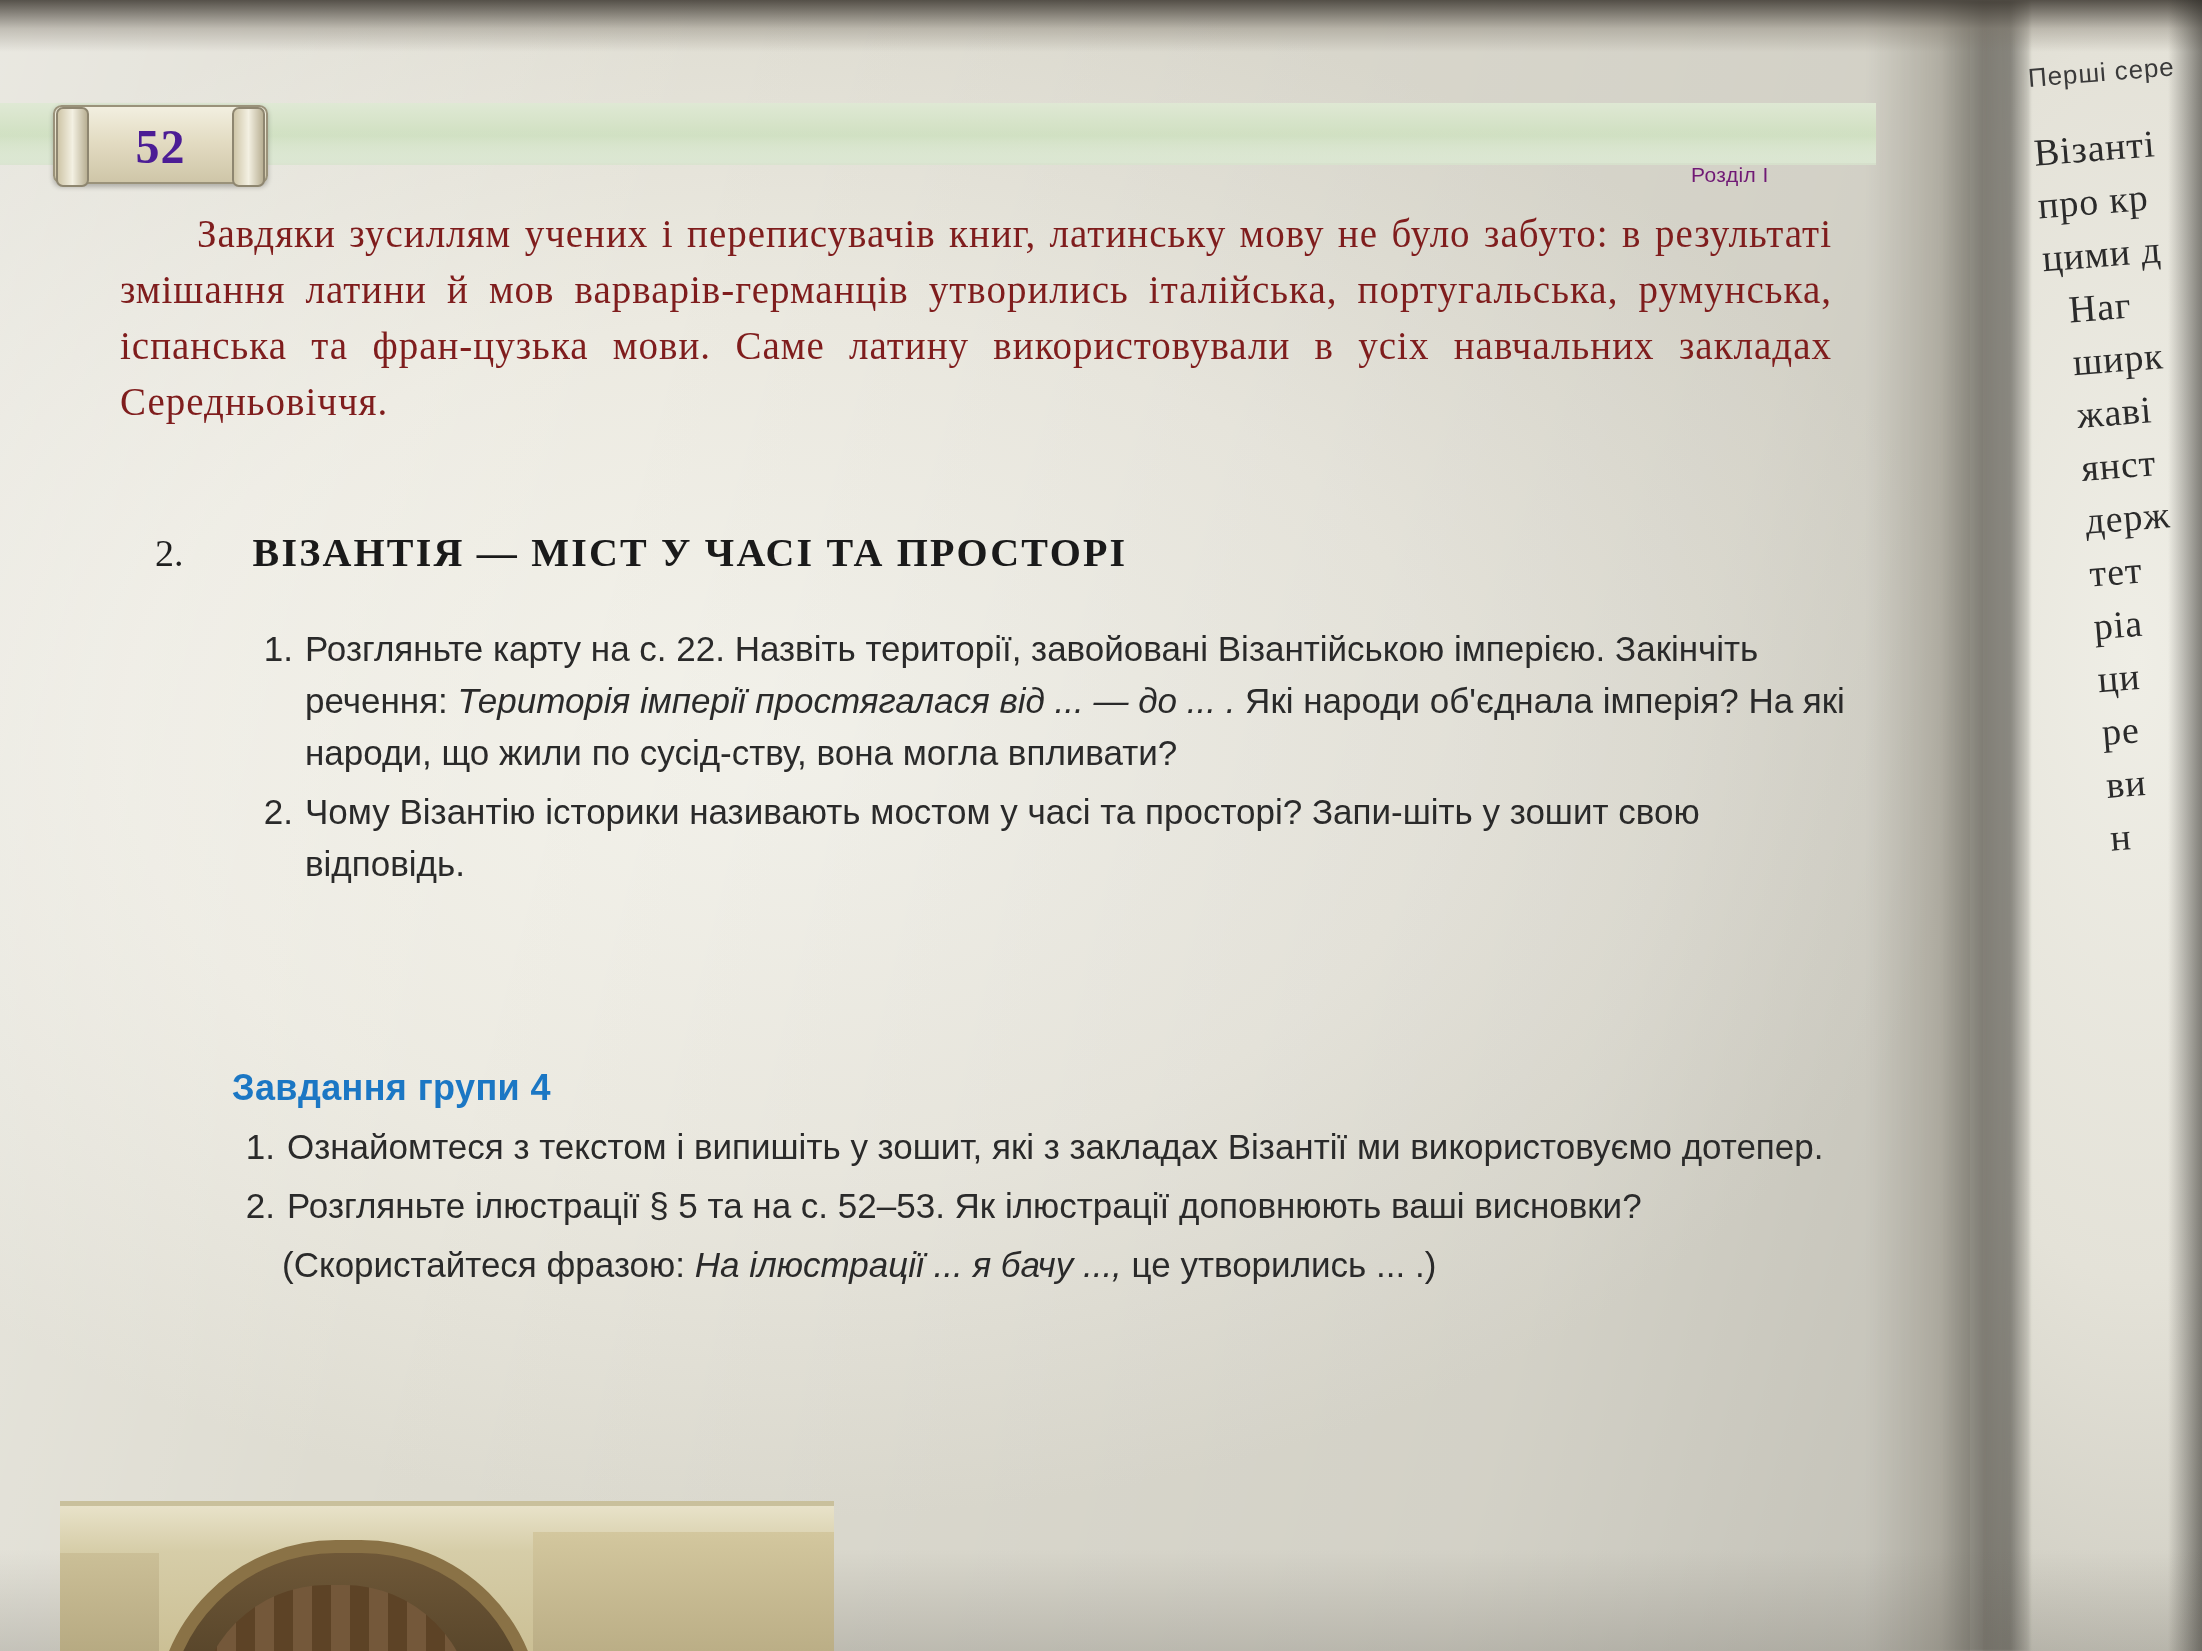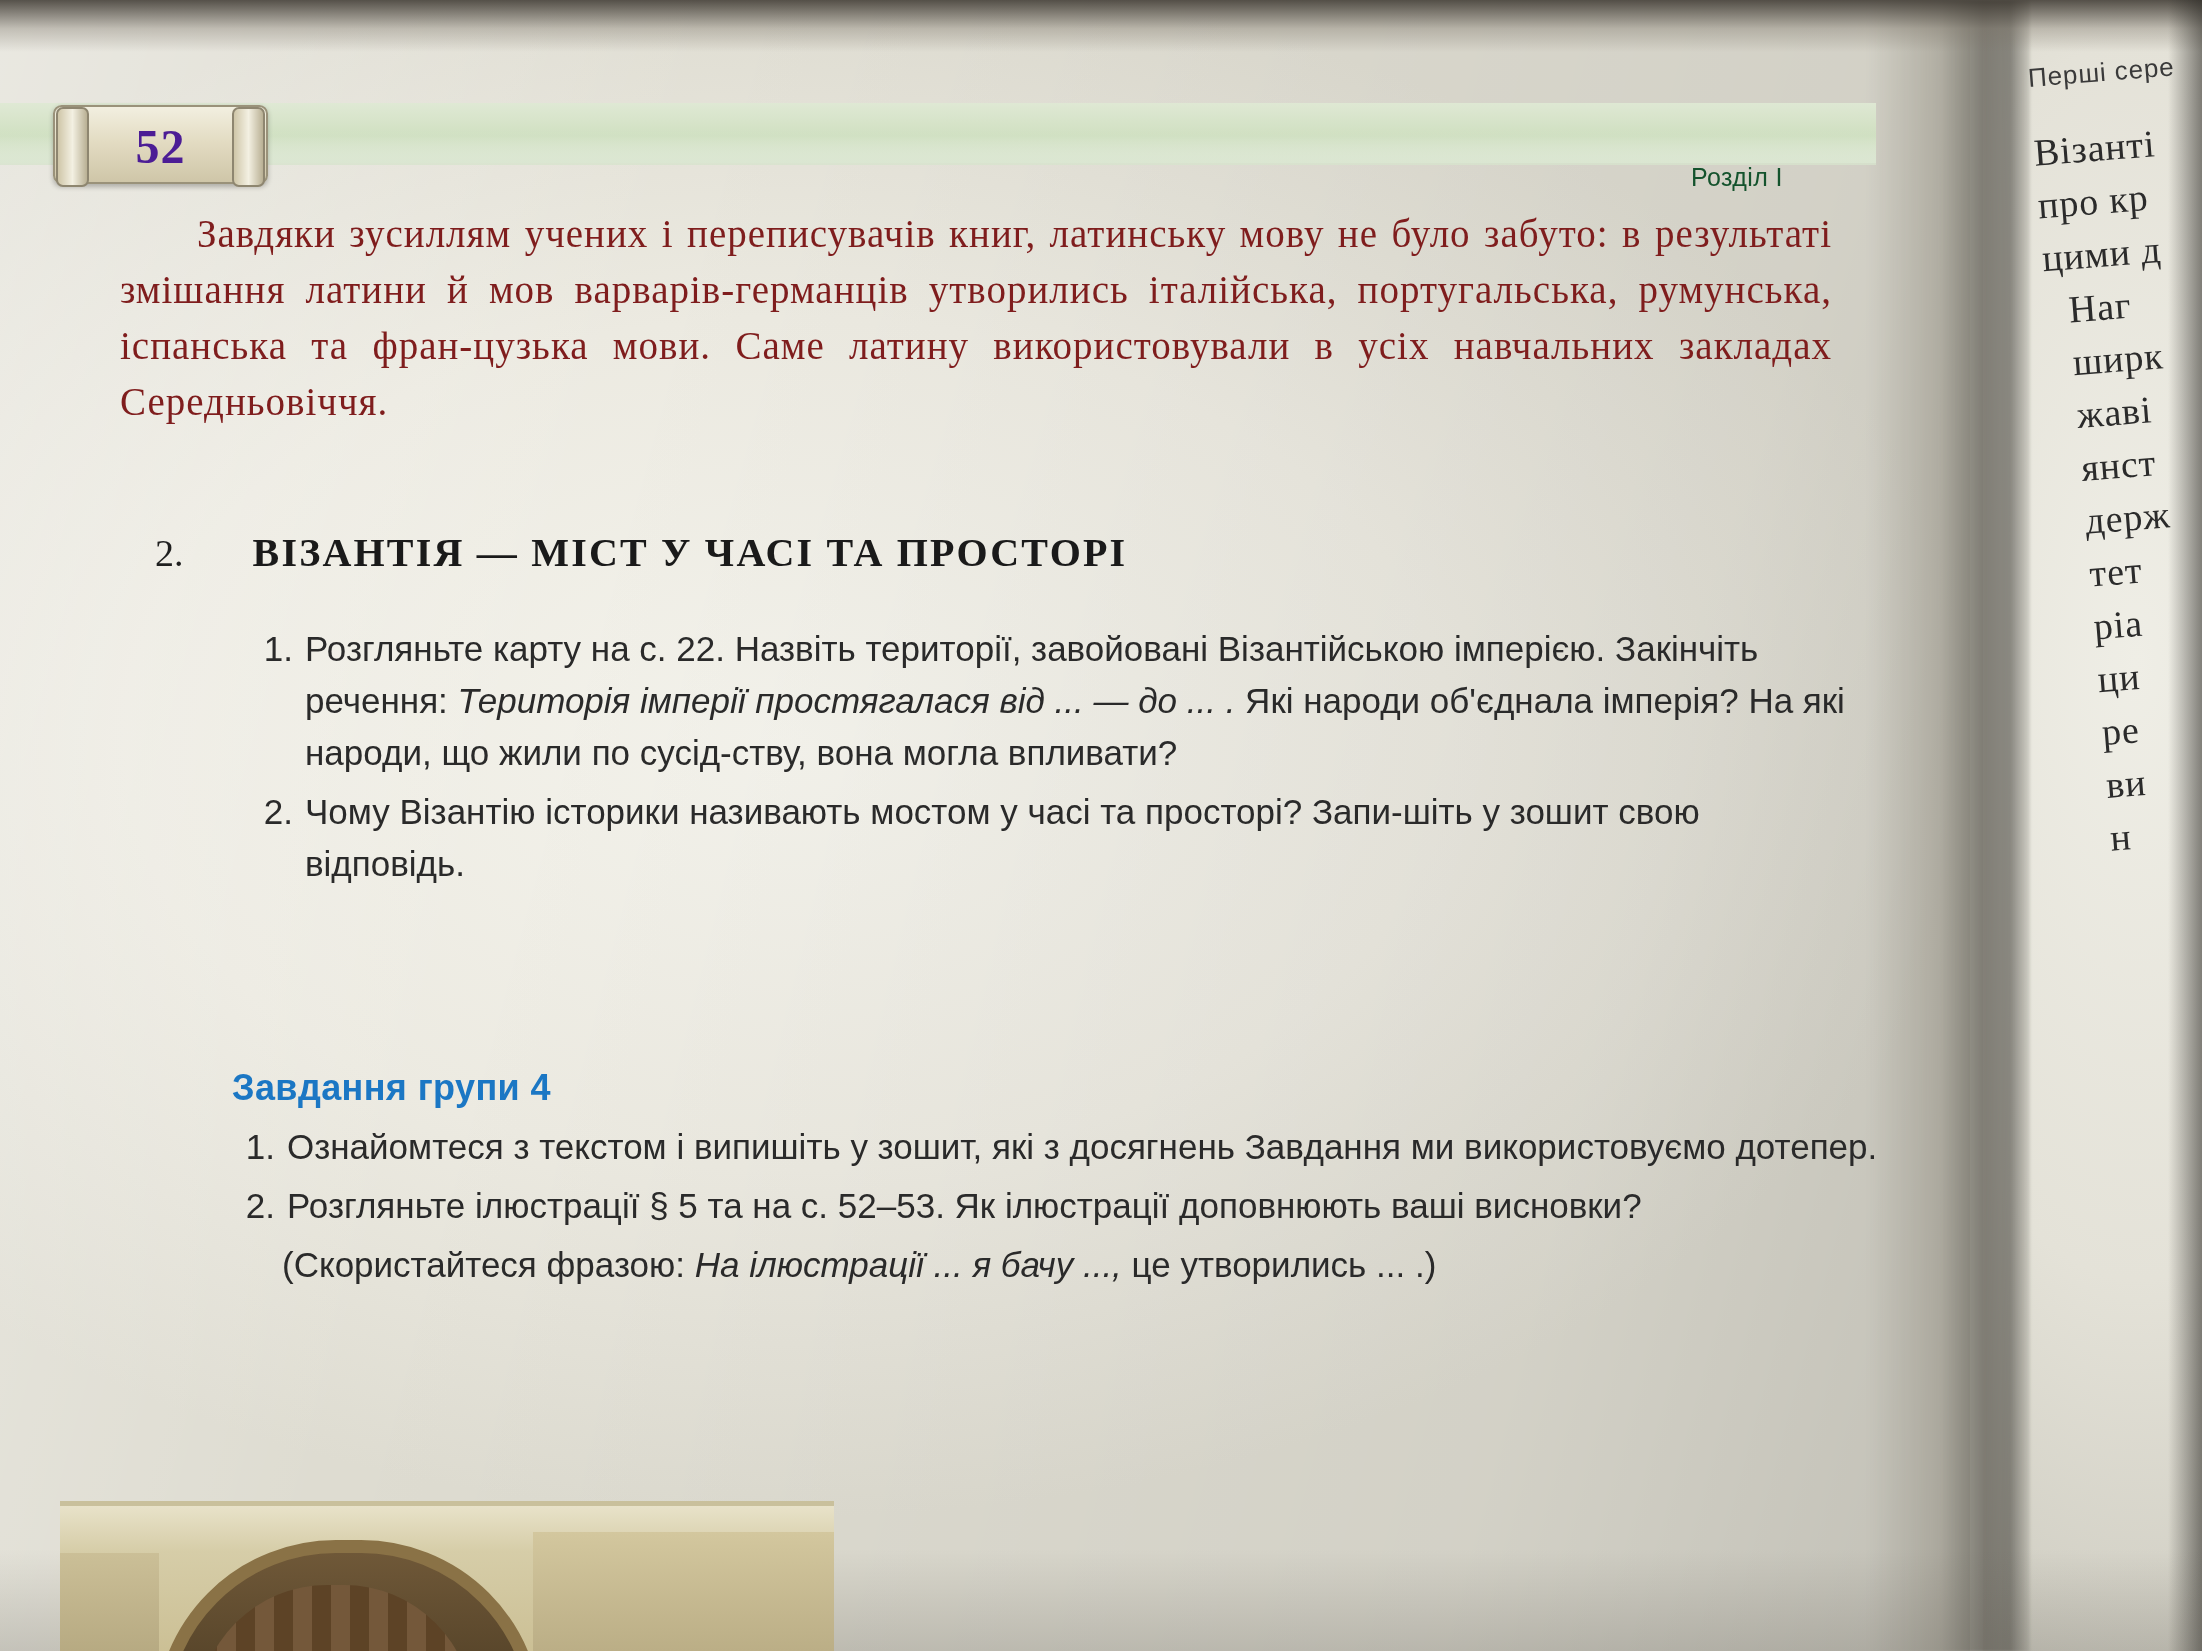--- a/index.html
+++ b/index.html
@@ -101,22 +101,22 @@
     font-family: "Liberation Serif", serif;
     font-size: 48px;
     font-weight: bold;
     color: #4c1d95;
     letter-spacing: 0.9px;
   }
   .section-marker {
     position: absolute;
     left: 1691px; top: 163px;
     font-family: "Liberation Sans", sans-serif;
-    font-size: 25px;
-    color: #14532d;
+    font-size: 21px;
+    color: #701a75;
     letter-spacing: 0.4px;
   }
 
   
   .body-serif {
     position: absolute;
     left: 120px; top: 206px;
     width: 1712px;
     font-family: "Liberation Serif", serif;
     font-size: 39px;
@@ -291,21 +291,21 @@
         <span class="txt">Чому Візантію історики називають мостом у часі та просторі? Запи-шіть у зошит свою відповідь.</span>
       </div>
     </div>
   </div>
 
   <div class="task-group" style="left:232px; top:1067px; width:1712px;">
     <div class="group-title">Завдання групи 4</div>
     <div class="task-list">
       <div class="task-item">
         <span class="marker">1.</span>
-        <span class="txt">Ознайомтеся з текстом і випишіть у зошит, які з досягнень Завдання ми використовуємо дотепер.</span>
+        <span class="txt">Ознайомтеся з текстом і випишіть у зошит, які з закладах Візантії ми використовуємо дотепер.</span>
       </div>
       <div class="task-item" style="margin-top:6.9px;">
         <span class="marker">2.</span>
         <span class="txt">Розгляньте ілюстрації  § 5 та на с. 52–53.  Як ілюстрації доповнюють ваші висновки?</span>
       </div>
       <div class="note-line" style="margin-top:8.6px; padding-left:50px;">
         <span>(Скористайтеся фразою: </span><i>На ілюстрації ... я бачу ...,</i><span> це утворились ... .)</span>
       </div>
     </div>
   </div>

